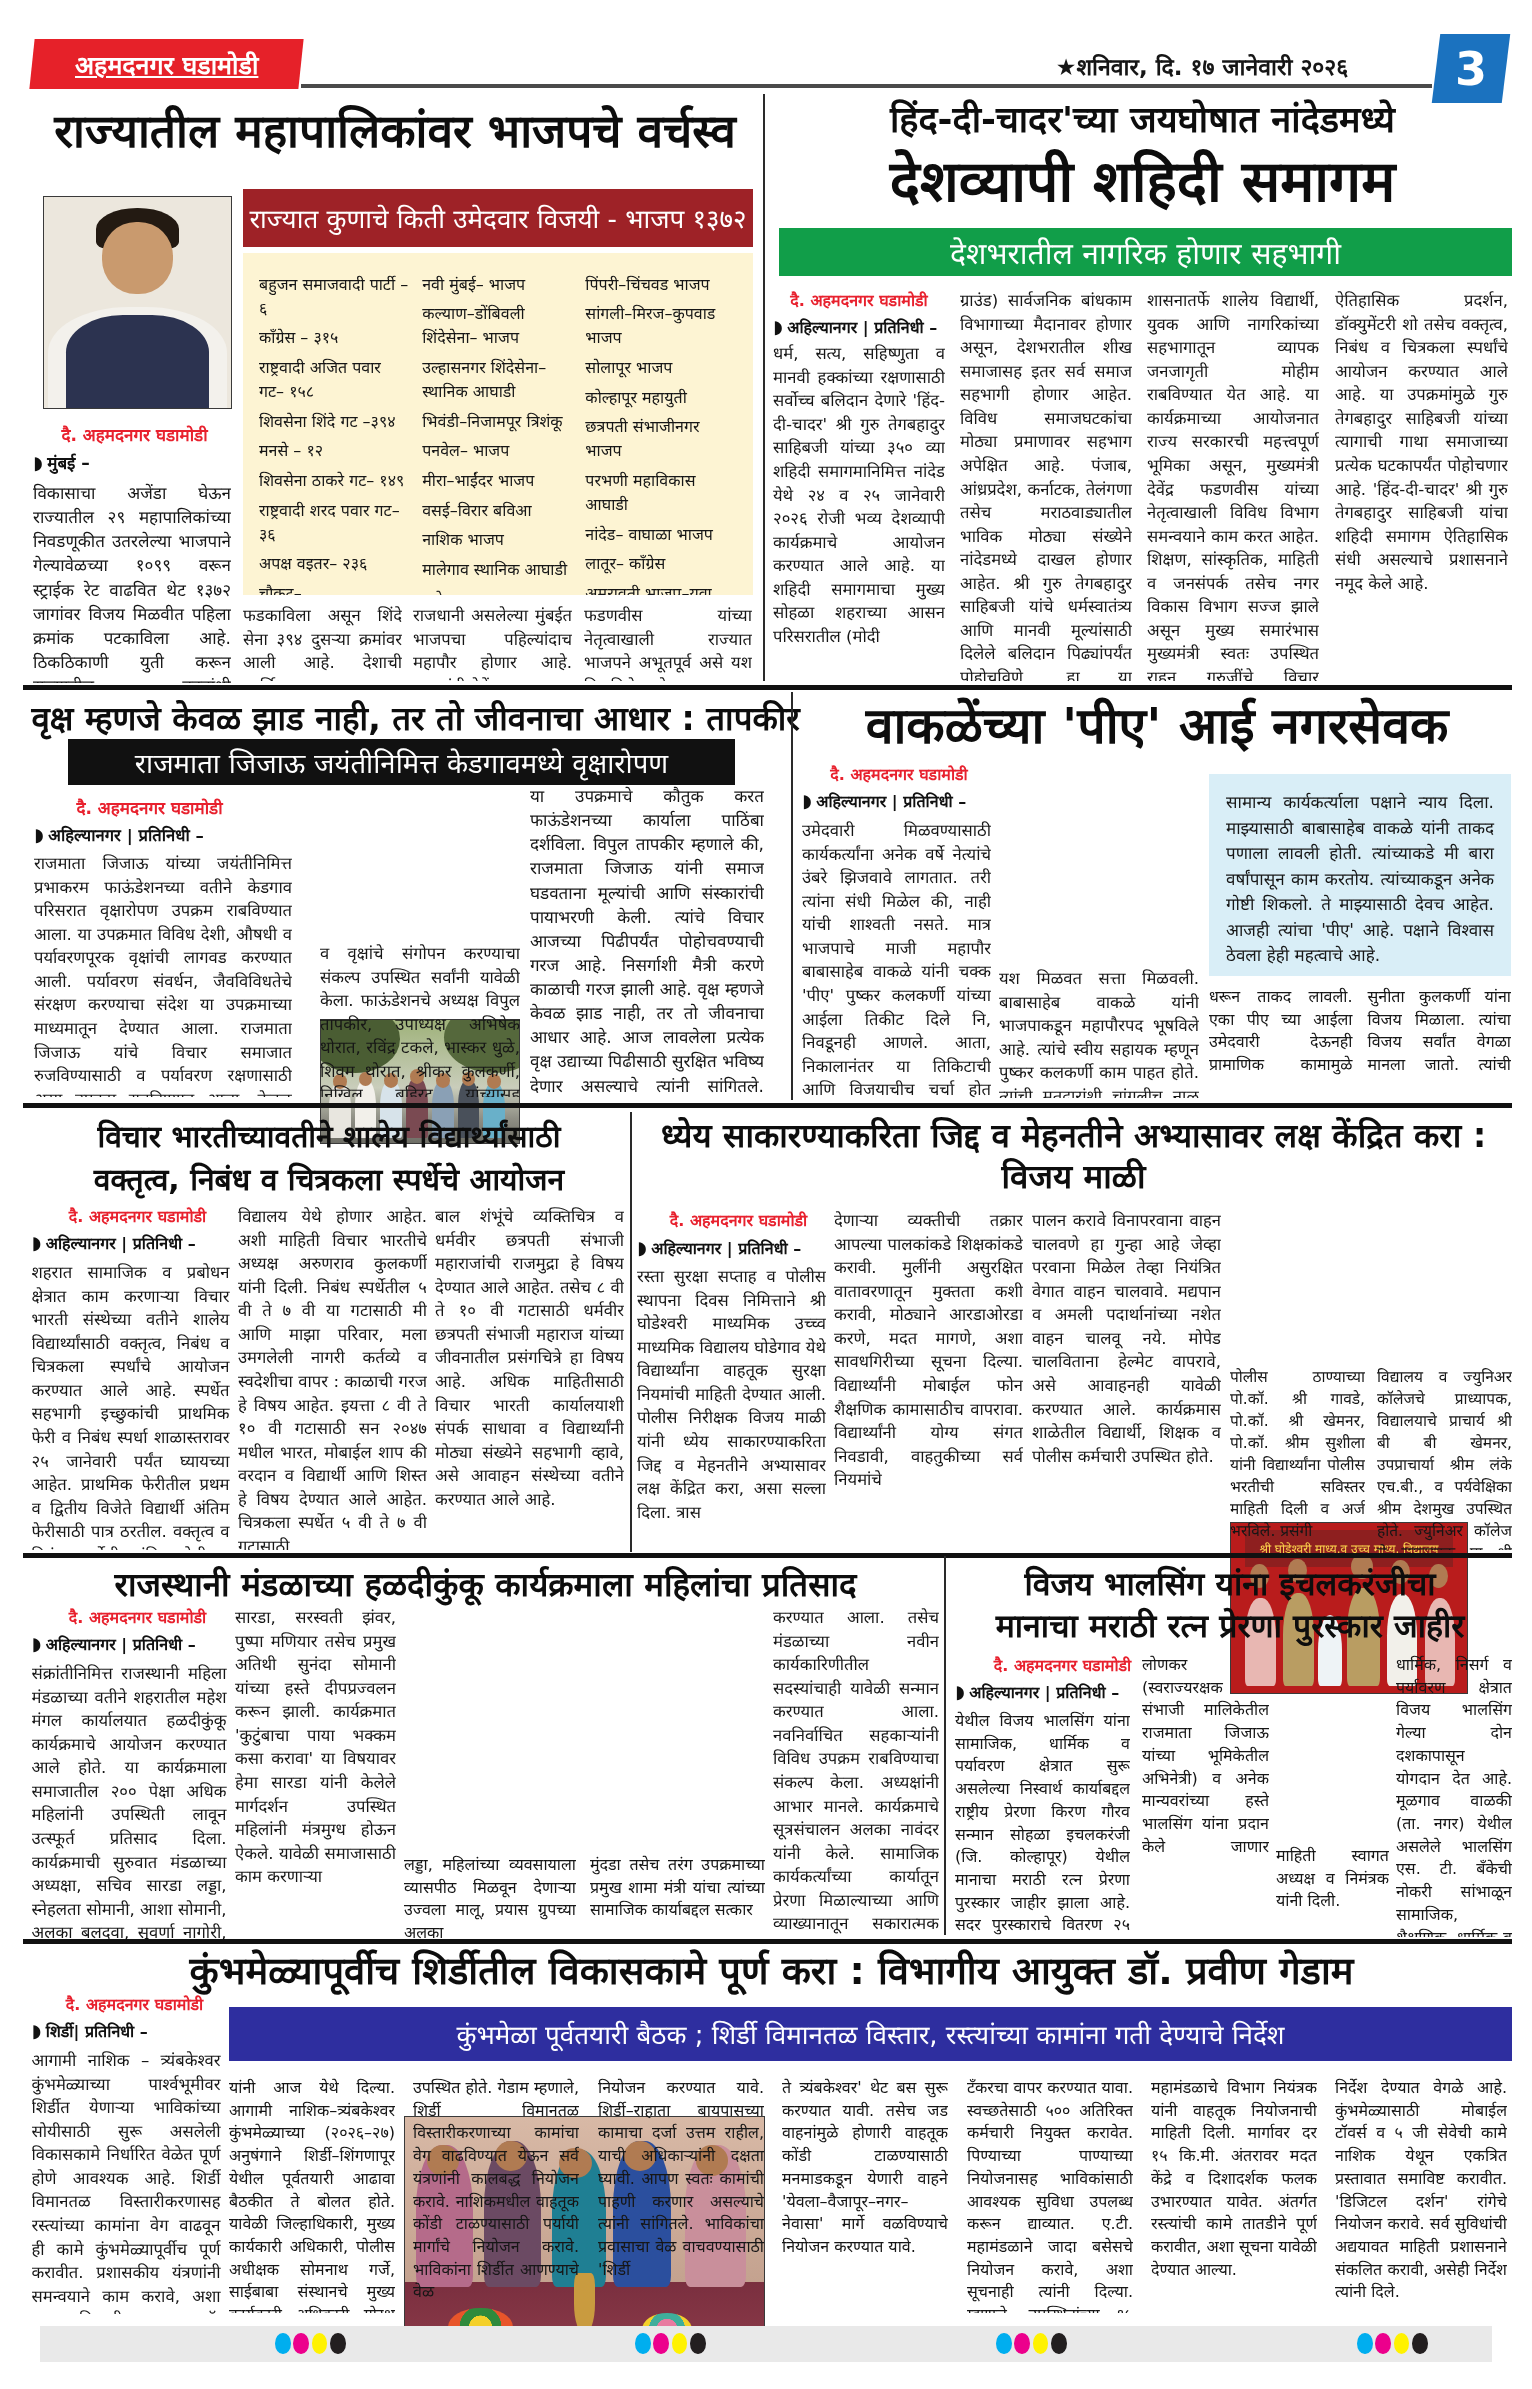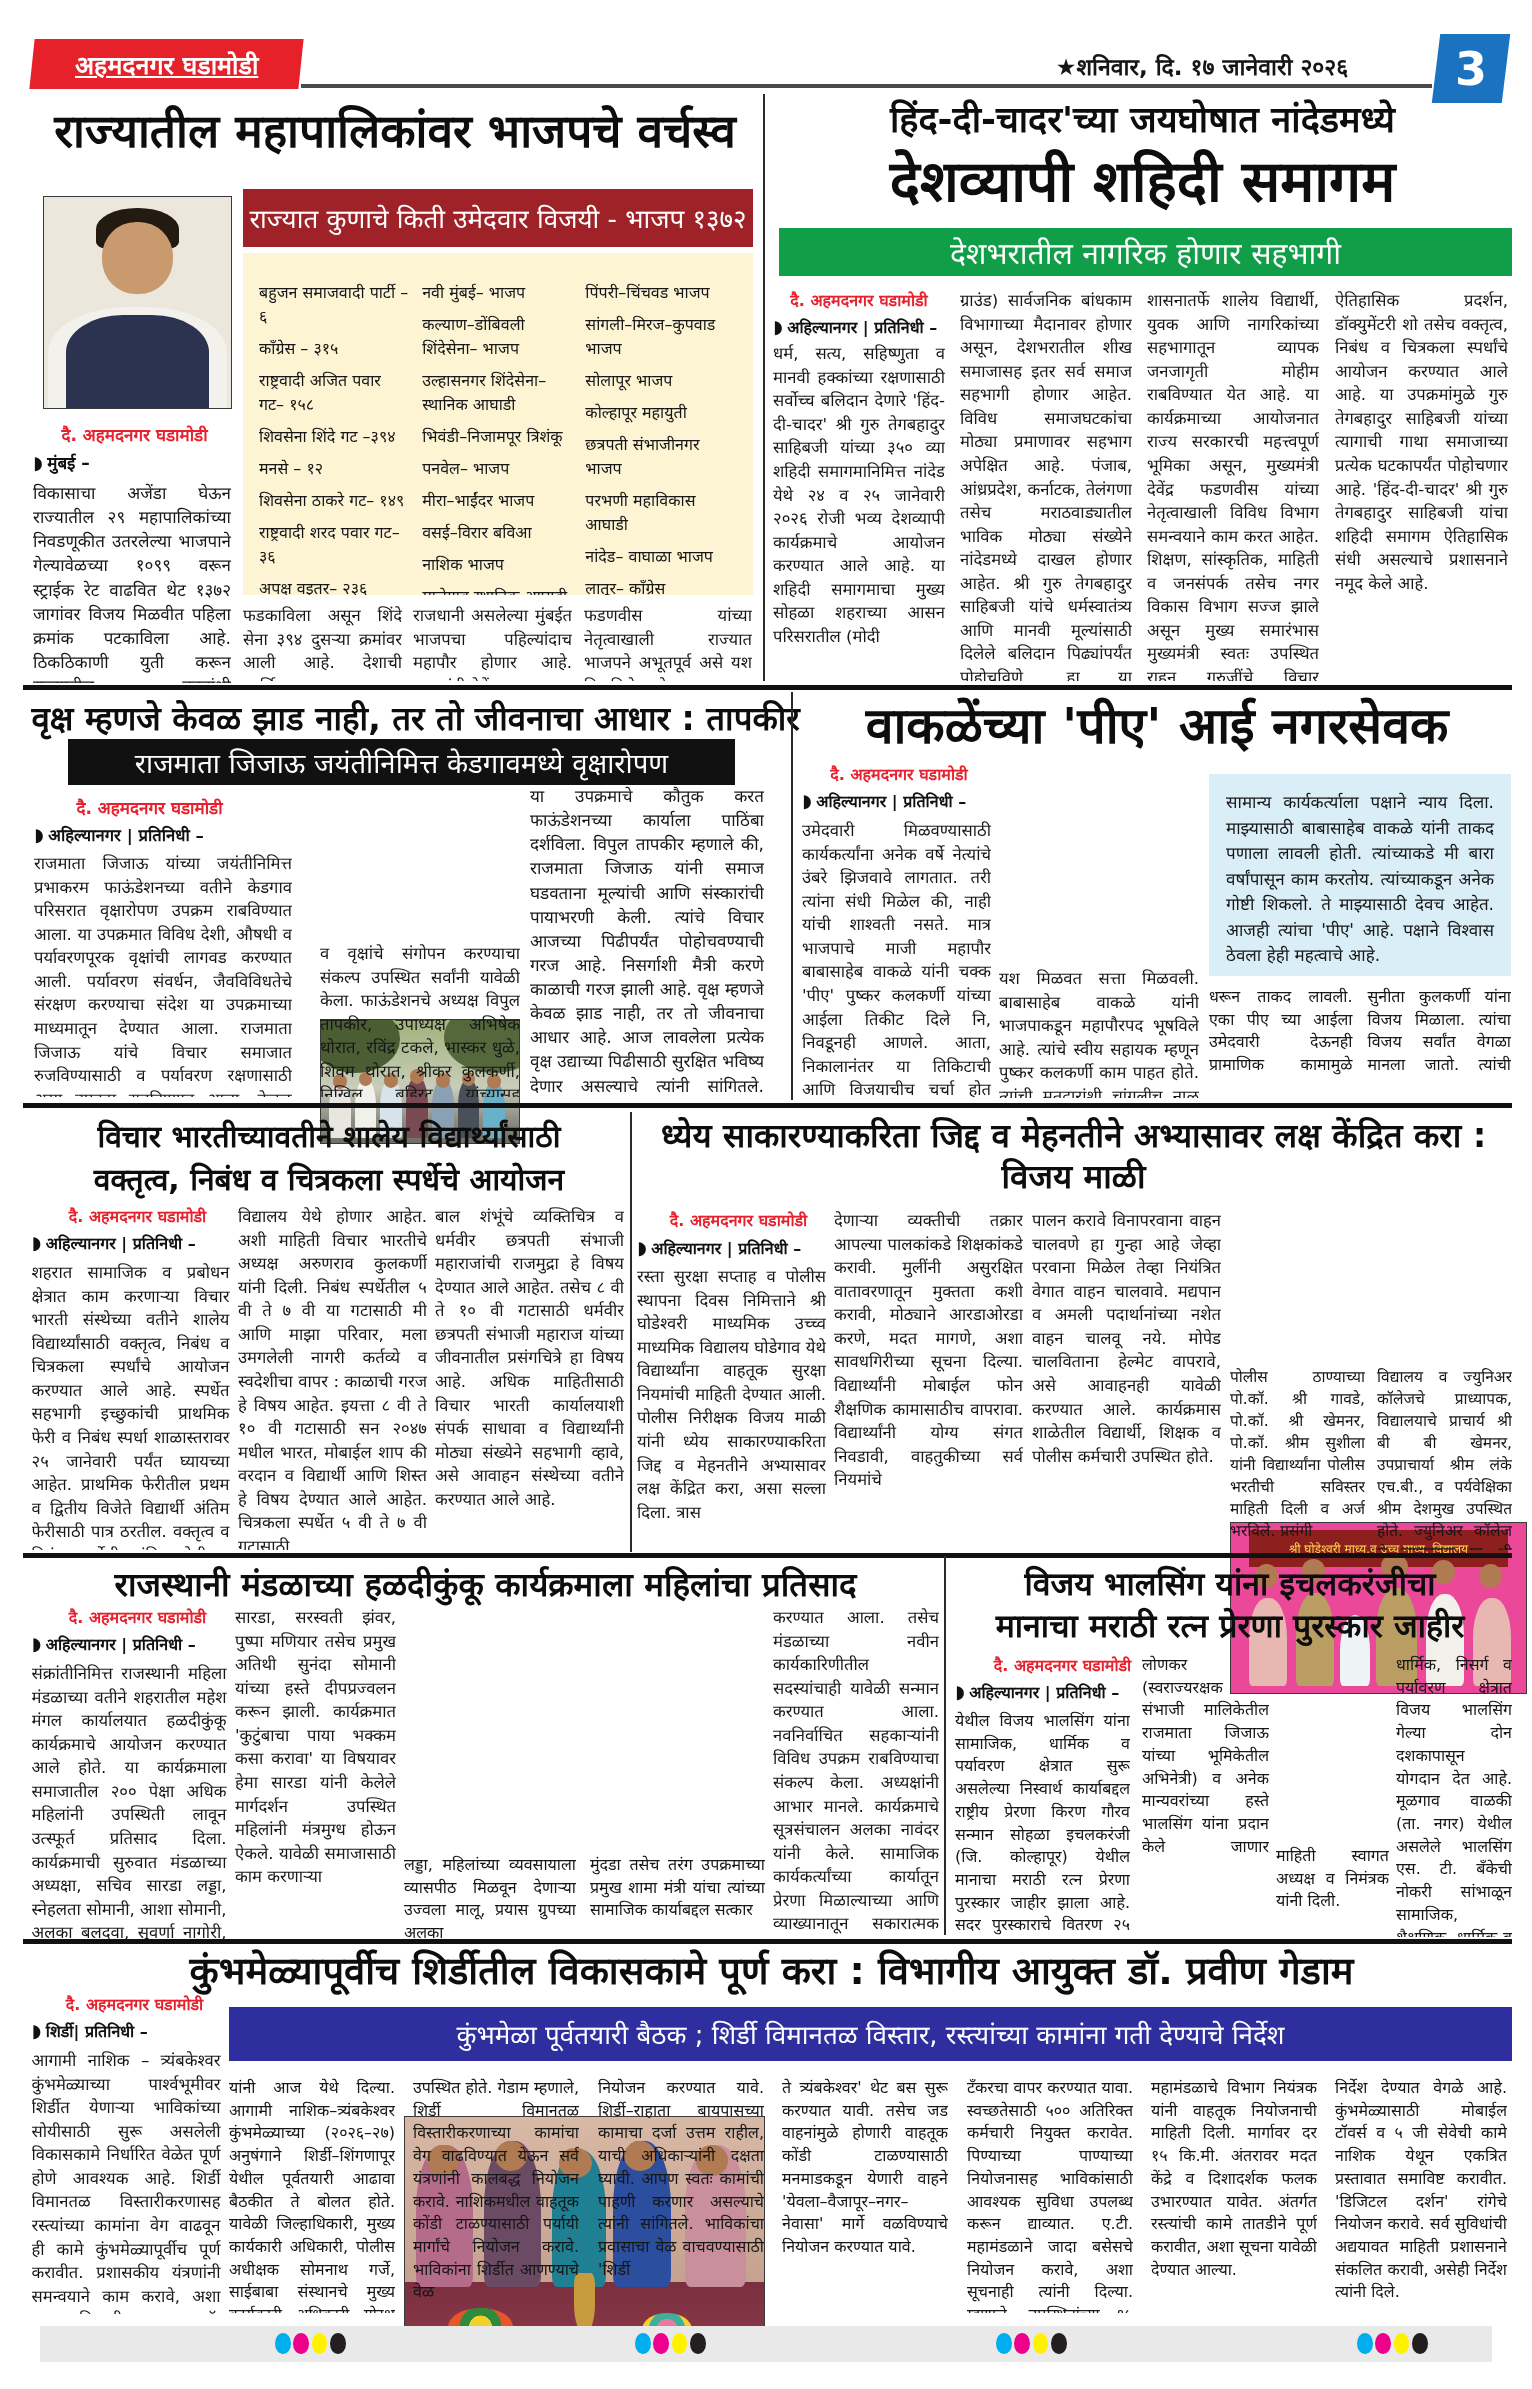--- a/index.html
+++ b/index.html
@@ -12,21 +12,21 @@
   .bd  { font-size:16.6px; line-height:1.42; text-align:justify; overflow:hidden; }
   .lbl { color:#e8212e; font-weight:700; font-size:17px; text-align:center; white-space:nowrap; }
   .dl  { font-weight:700; font-size:17px; color:#111; white-space:nowrap; }
   .dl .bullet { font-size:18.3px; margin-right:4.6px; }
   .bar { display:flex; align-items:center; justify-content:center; color:#fff; font-weight:400; }
   .vrule { background:#2a2a2a; width:1.7px; }
   .hrule { background:#111; height:4.6px; }
   .photo { border:1.7px solid #3a3a3a; overflow:hidden; position:relative; }
   .fig { position:absolute; bottom:4%; border-radius:45% 45% 8% 8%; }
   .head { position:absolute; border-radius:50%; background:#b07b52; }
-  .yb-item { font-size:16px; line-height:1.5; margin-bottom:5.7px; font-weight:500;margin-top:8px; }
+  .yb-item { font-size:16px; line-height:1.5; margin-bottom:5.7px; font-weight:500; }
   .quote-box { background:#d9eef7; padding:16px 17px; font-size:17px; line-height:1.5; text-align:justify; overflow:hidden; }
   .footer-strip { background:#e9e9e9; }
   .dot { width:15.5px; height:21px; border-radius:50%; display:inline-block; margin-right:2.9px; }
 </style>
 </head>
 <body>
 
 <div class="page">
 
   <div class="abs" style="left:31.5px; top:39px; width:269px; height:50px; background:#e62129; transform:skewX(-6deg); display:flex; align-items:center; justify-content:center;">
@@ -181,21 +181,21 @@
 
   <div class="abs hlw" style="left:638px; top:1115px; width:871px; font-size:33px; line-height:1.25;">ध्येय साकारण्याकरिता जिद्द व मेहनतीने अभ्यासावर लक्ष केंद्रित करा : विजय माळी</div>
   <div class="abs lbl" style="left:644px; top:1209px; width:189px; font-size:16px;">दै. अहमदनगर घडामोडी</div>
   <div class="abs dl" style="left:637px; top:1237px; width:195px; font-size:16px;">
     <span class="bullet">◗</span><span>अहिल्यानगर | प्रतिनिधी –</span>
   </div>
   <div class="abs bd" style="left:637px; top:1265px; width:189px; height:283px;">रस्ता सुरक्षा सप्ताह व पोलीस स्थापना दिवस निमित्ताने श्री घोडेश्वरी माध्यमिक उच्च्व माध्यमिक विद्यालय घोडेगाव येथे विद्यार्थ्यांना वाहतूक सुरक्षा नियमांची माहिती देण्यात आली. पोलीस निरीक्षक विजय माळी यांनी ध्येय साकारण्याकरिता जिद्द व मेहनतीने अभ्यासावर लक्ष केंद्रित करा, असा सल्ला दिला. त्रास</div>
   <div class="abs bd" style="left:834px; top:1209px; width:189px; height:341px;">देणाऱ्या व्यक्तीची तक्रार आपल्या पालकांकडे शिक्षकांकडे करावी. मुलींनी असुरक्षित वातावरणातून मुक्तता कशी करावी, मोठ्याने आरडाओरडा करणे, मदत मागणे, अशा सावधगिरीच्या सूचना दिल्या. विद्यार्थ्यांनी मोबाईल फोन शैक्षणिक कामासाठीच वापरावा. विद्यार्थ्यांनी योग्य संगत निवडावी, वाहतुकीच्या सर्व नियमांचे</div>
   <div class="abs bd" style="left:1032px; top:1209px; width:189px; height:341px;">पालन करावे विनापरवाना वाहन चालवणे हा गुन्हा आहे जेव्हा परवाना मिळेल तेव्हा नियंत्रित वेगात वाहन चालवावे. मद्यपान व अमली पदार्थानांच्या नशेत वाहन चालवू नये. मोपेड चालविताना हेल्मेट वापरावे, असे आवाहनही यावेळी करण्यात आले. कार्यक्रमास शाळेतील विद्यार्थी, शिक्षक व पोलीस कर्मचारी उपस्थित होते.</div>
 
-  <div class="abs photo" style="left:1230px; top:1184px; width:297px; height:172px; background:#ec4899;">
+  <div class="abs photo" style="left:1230px; top:1184px; width:238px; height:172px; background:#b91c1c;">
     <div class="abs bar" style="left:6%; top:4%; width:88%; height:22%; background:#8e1f1f; color:#ffd84d; font-size:12px; text-align:center; padding:2.3px;">
       <span>श्री घोडेश्वरी माध्य.व उच्च माध्य. विद्यालय</span>
     </div>
     <div class="fig" style="left:6%;  width:13%; height:52%; background:#e8b7b2;"></div>
     <div class="fig" style="left:22%; width:13%; height:55%; background:#b99d62;"></div>
     <div class="fig" style="left:37%; width:10%; height:42%; background:#eef3f6; border-radius:50% 50% 10% 10%;"></div>
     <div class="fig" style="left:49%; width:14%; height:58%; background:#b99d62;"></div>
     <div class="fig" style="left:66%; width:13%; height:54%; background:#f2f0ea;"></div>
     <div class="fig" style="left:82%; width:13%; height:52%; background:#e8b7b2;"></div>
     <div class="head" style="left:8%;  top:24%; width:8%; height:14%;"></div>

